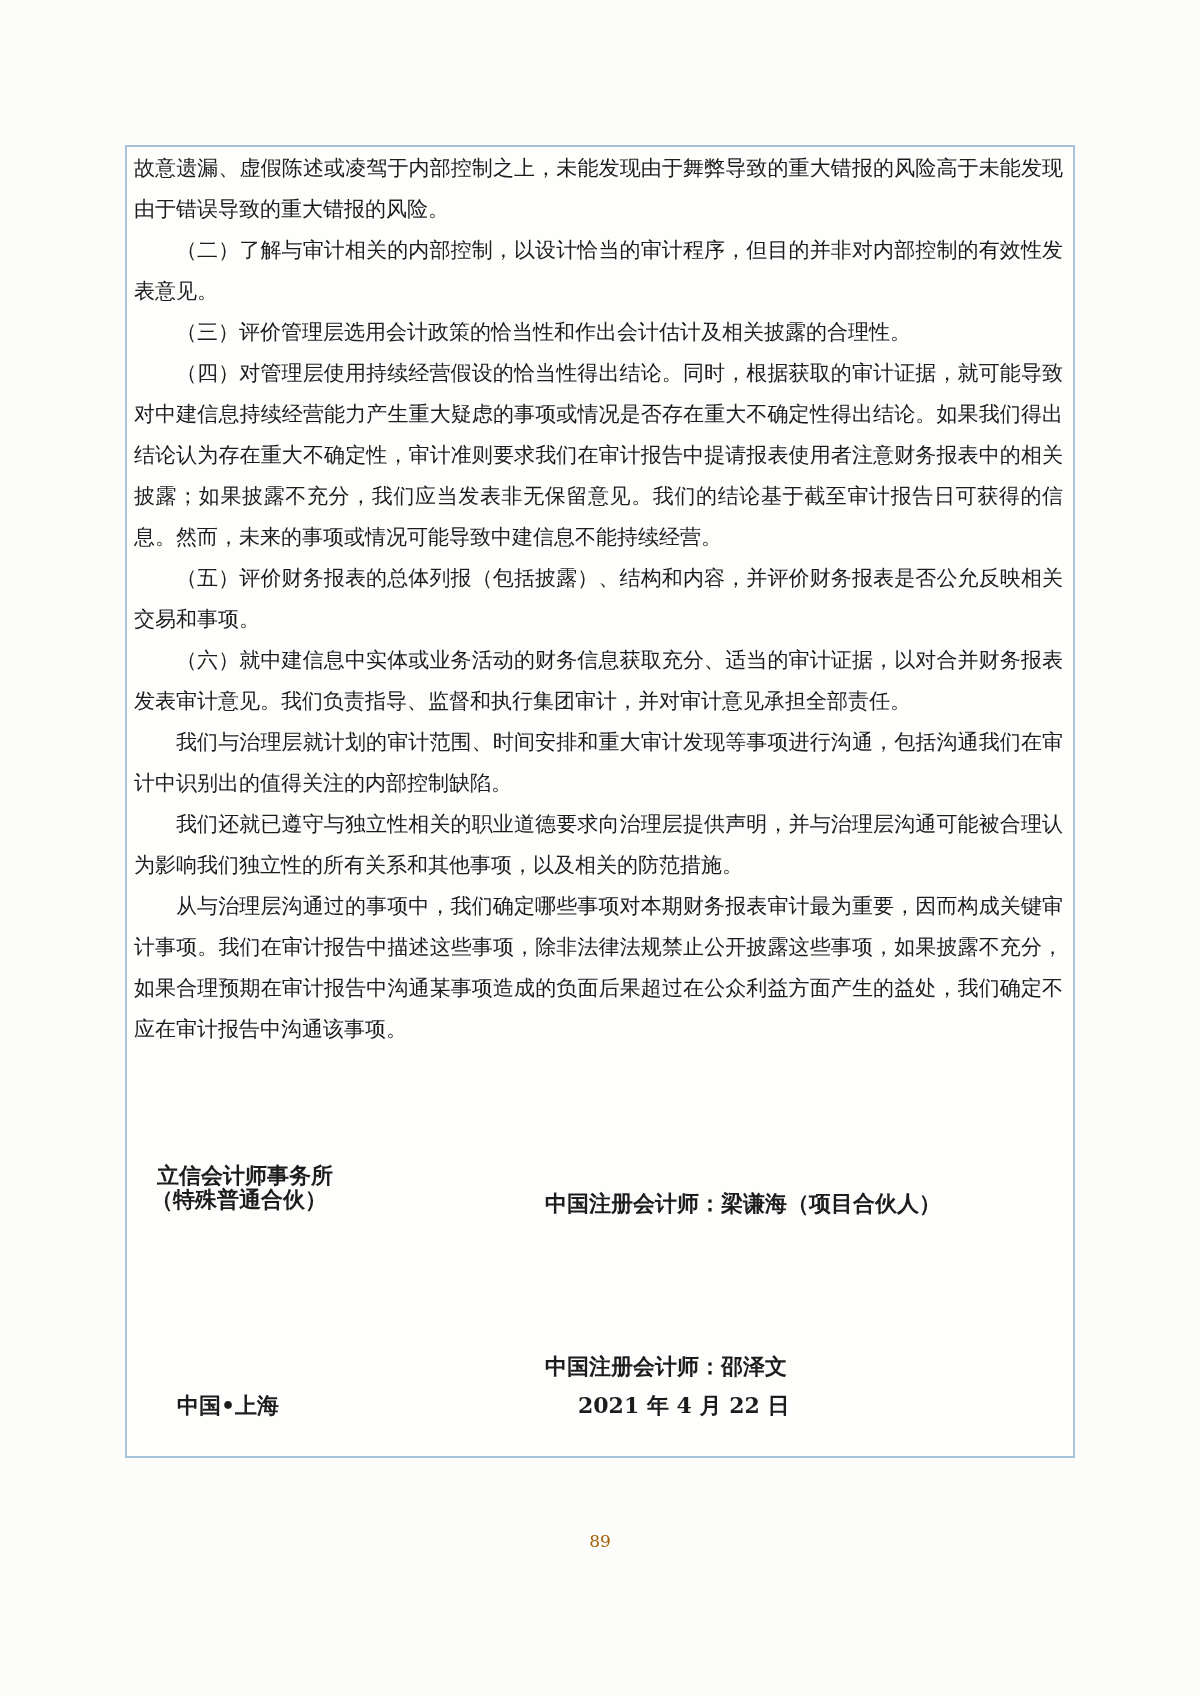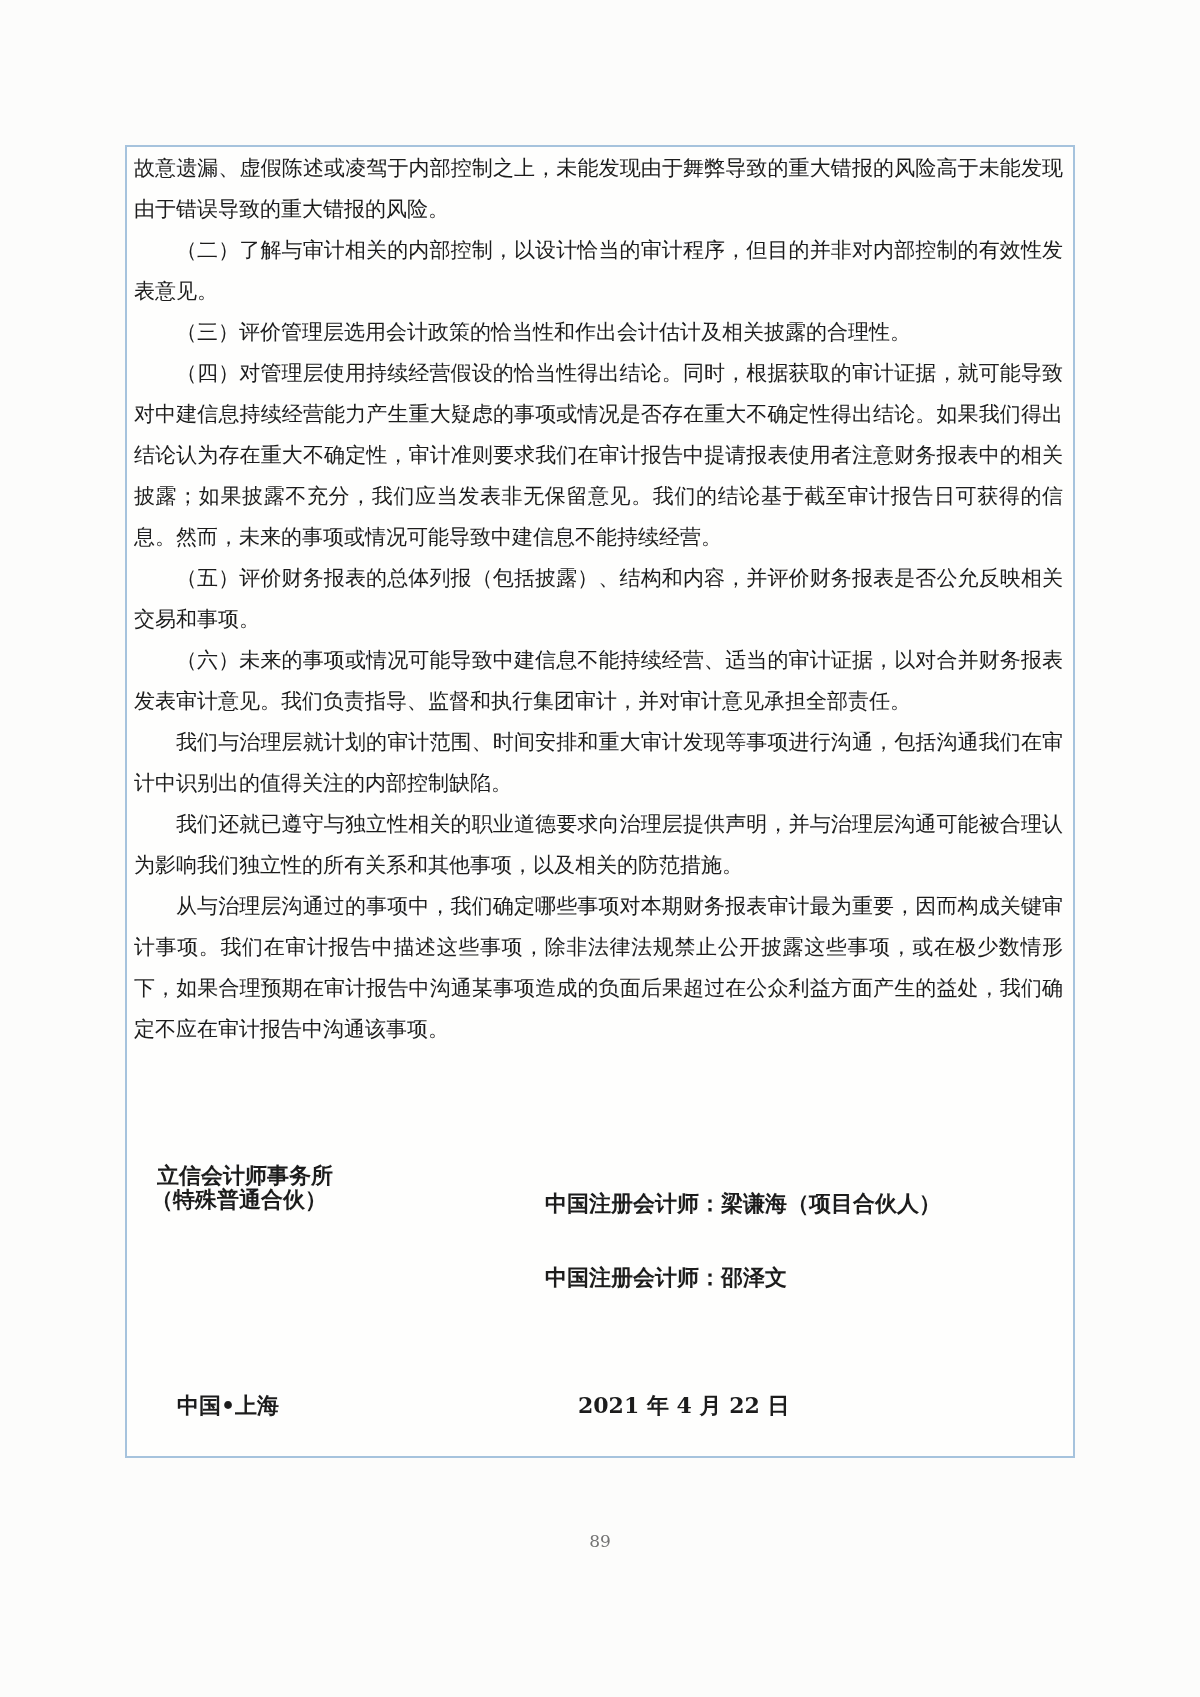--- a/index.html
+++ b/index.html
@@ -49,31 +49,31 @@
   .sig {
     position: absolute;
     font-weight: bold;
     font-size: 22px;
     line-height: 40px;
     white-space: nowrap;
   }
   .sig-firm-name   { left: 30px;  top: 992px; margin-top: 16px;  }
   .sig-firm-type   { left: 24px;  top: 1032px; }
   .sig-cpa1        { left: 418px; top: 992px; margin-top: 44px;  }
-  .sig-cpa2        { left: 418px; top: 1110px; text-align: right; }
+  .sig-cpa2        { left: 418px; top: 1199px; text-align: right; }
   .sig-location    { left: 30px;  top: 1238px; margin-left: 20px; }
   .sig-date        { left: 451px; top: 1238px; }
   .page-number {
     position: absolute;
     left: 0;
     top: 1531px;
     width: 100%;
     text-align: center;
     font-size: 17px;
-    color: #737373;
+    color: #a16207;
   }
 </style>
 </head>
 <body>
 
 <div class="page">
 
   <div class="content-box">
 
     <div class="doc-text">
@@ -81,27 +81,27 @@
         <p class="no-indent">故意遗漏、虚假陈述或凌驾于内部控制之上，未能发现由于舞弊导致的重大错报的风险高于未能发现由于错误导致的重大错报的风险。</p>
 
         <p>（二）了解与审计相关的内部控制，以设计恰当的审计程序，但目的并非对内部控制的有效性发表意见。</p>
 
         <p>（三）评价管理层选用会计政策的恰当性和作出会计估计及相关披露的合理性。</p>
 
         <p>（四）对管理层使用持续经营假设的恰当性得出结论。同时，根据获取的审计证据，就可能导致对中建信息持续经营能力产生重大疑虑的事项或情况是否存在重大不确定性得出结论。如果我们得出结论认为存在重大不确定性，审计准则要求我们在审计报告中提请报表使用者注意财务报表中的相关披露；如果披露不充分，我们应当发表非无保留意见。我们的结论基于截至审计报告日可获得的信息。然而，未来的事项或情况可能导致中建信息不能持续经营。</p>
 
         <p>（五）评价财务报表的总体列报（包括披露）、结构和内容，并评价财务报表是否公允反映相关交易和事项。</p>
 
-        <p>（六）未来的事项或情况可能导致中建信息不能持续经营、适当的审计证据，以对合并财务报表发表审计意见。我们负责指导、监督和执行集团审计，并对审计意见承担全部责任。</p>
+        <p>（六）就中建信息中实体或业务活动的财务信息获取充分、适当的审计证据，以对合并财务报表发表审计意见。我们负责指导、监督和执行集团审计，并对审计意见承担全部责任。</p>
 
         <p>我们与治理层就计划的审计范围、时间安排和重大审计发现等事项进行沟通，包括沟通我们在审计中识别出的值得关注的内部控制缺陷。</p>
 
         <p>我们还就已遵守与独立性相关的职业道德要求向治理层提供声明，并与治理层沟通可能被合理认为影响我们独立性的所有关系和其他事项，以及相关的防范措施。</p>
 
-        <p>从与治理层沟通过的事项中，我们确定哪些事项对本期财务报表审计最为重要，因而构成关键审计事项。我们在审计报告中描述这些事项，除非法律法规禁止公开披露这些事项，或在极少数情形下，如果合理预期在审计报告中沟通某事项造成的负面后果超过在公众利益方面产生的益处，我们确定不应在审计报告中沟通该事项。</p>
+        <p>从与治理层沟通过的事项中，我们确定哪些事项对本期财务报表审计最为重要，因而构成关键审计事项。我们在审计报告中描述这些事项，除非法律法规禁止公开披露这些事项，如果披露不充分，如果合理预期在审计报告中沟通某事项造成的负面后果超过在公众利益方面产生的益处，我们确定不应在审计报告中沟通该事项。</p>
       </div>
 
     <div class="sig sig-firm-name">立信会计师事务所</div>
 
     <div class="sig sig-firm-type">（特殊普通合伙）</div>
 
     <div class="sig sig-cpa1">中国注册会计师：梁谦海（项目合伙人）</div>
 
     <div class="sig sig-cpa2">中国注册会计师：邵泽文</div>
 

